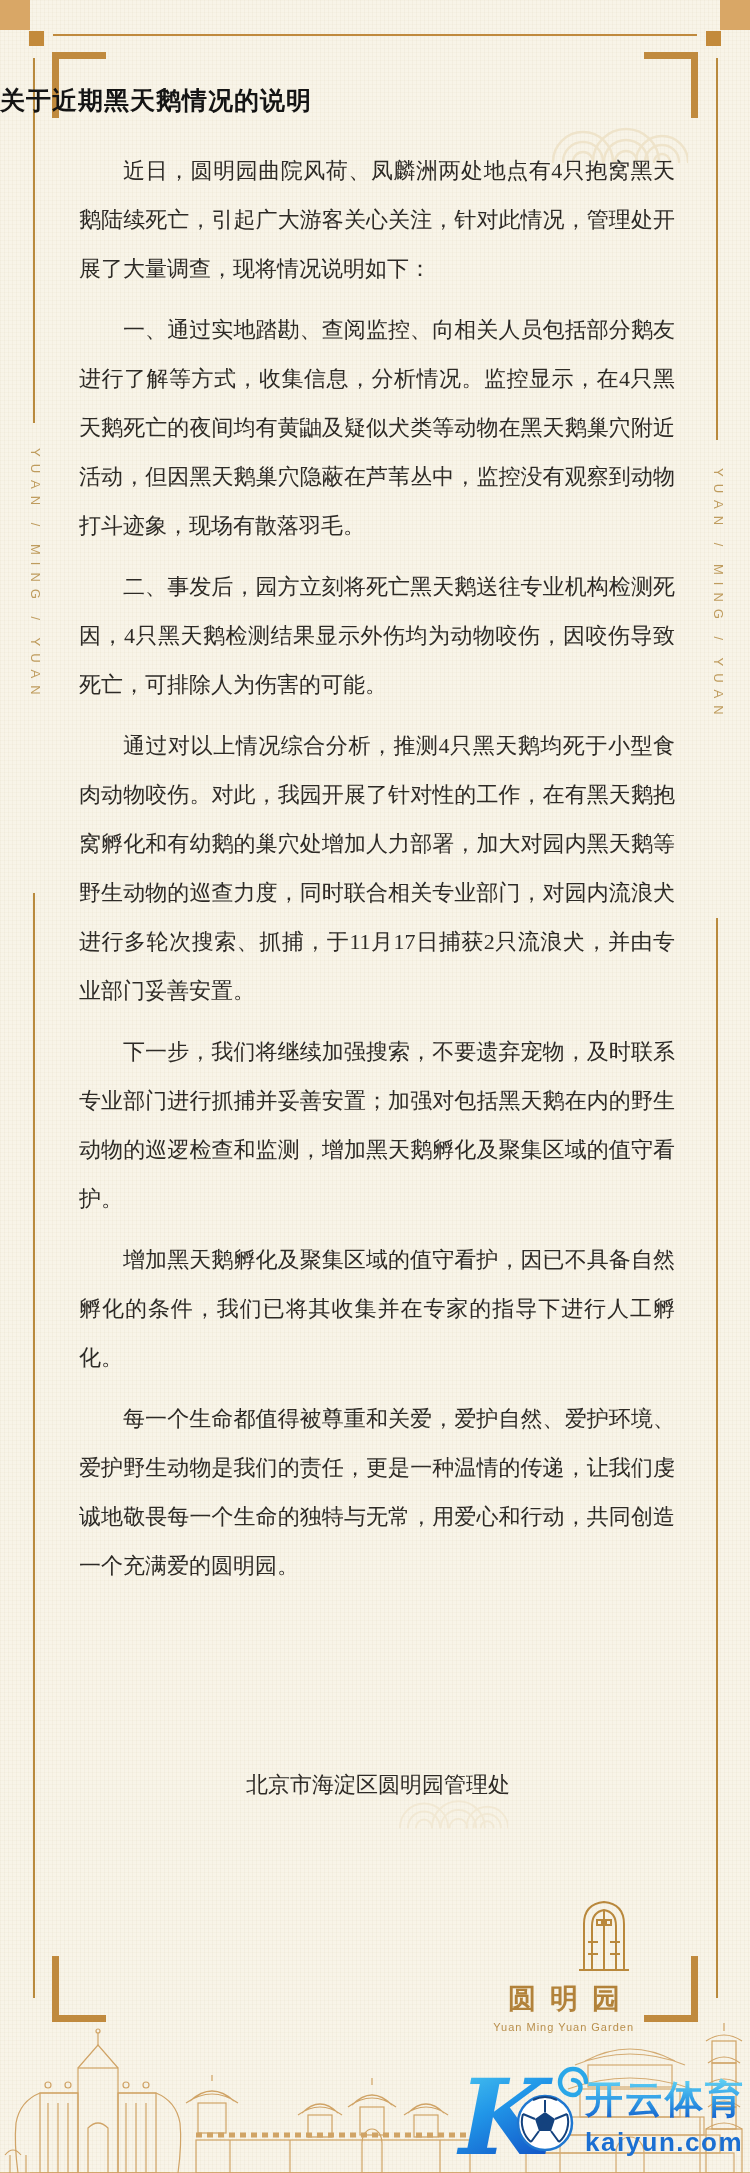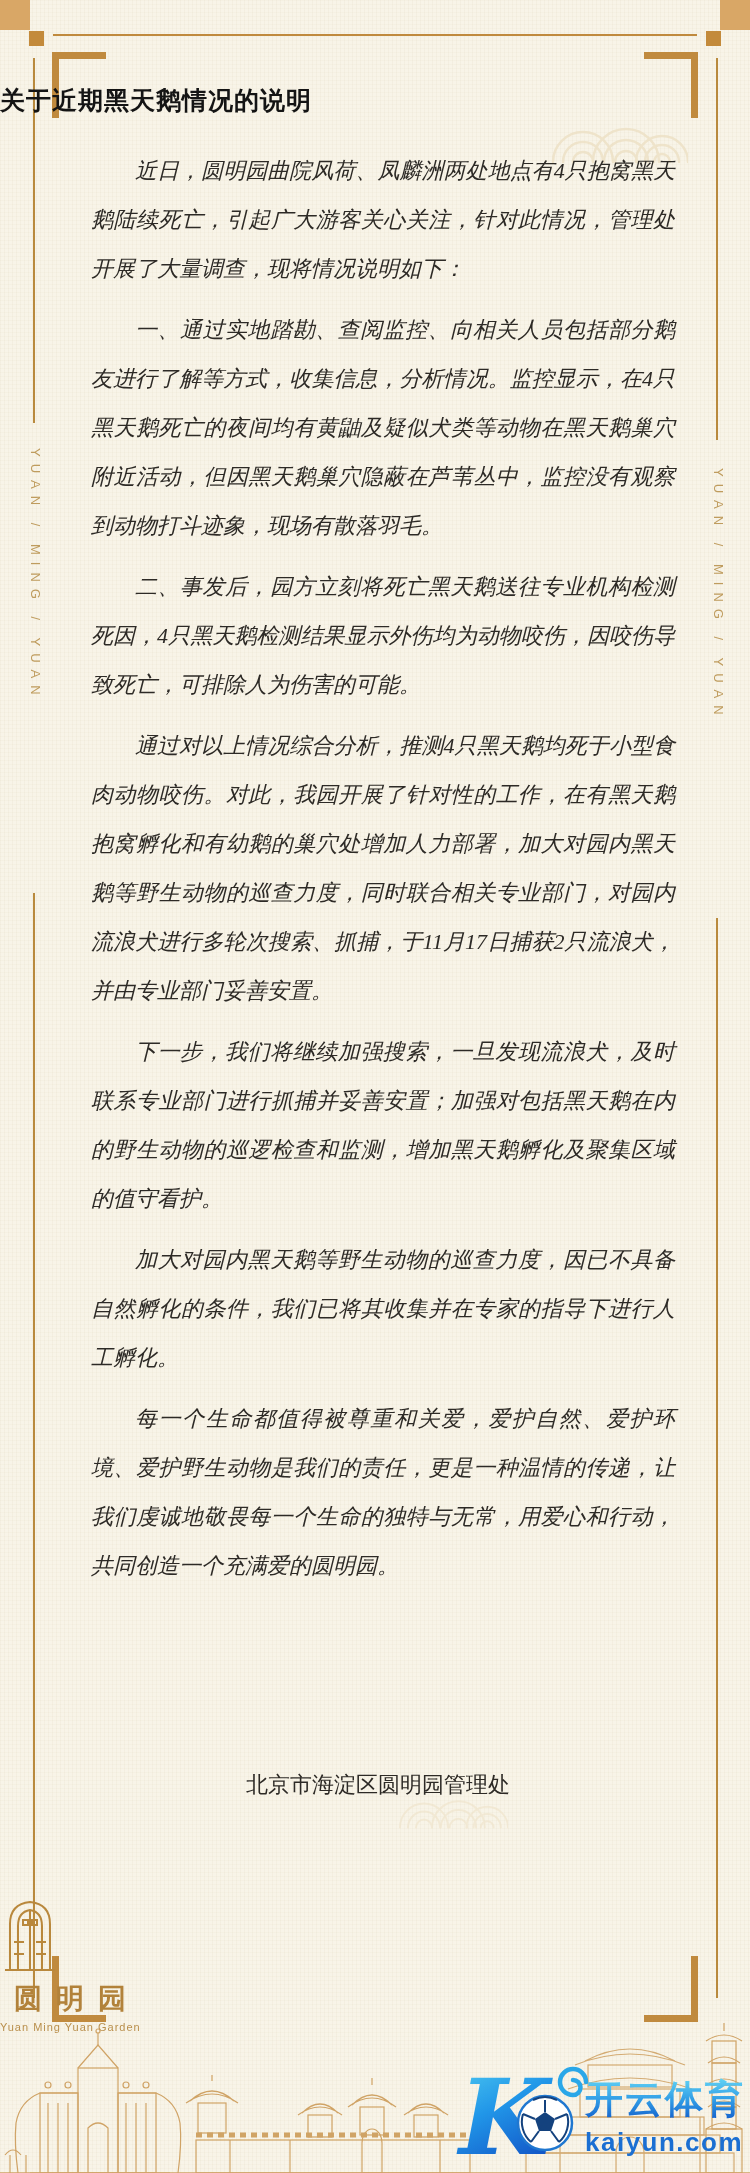--- a/index.html
+++ b/index.html
@@ -21,27 +21,27 @@
     font-size:13px;letter-spacing:7px;color:#bf9c5e;white-space:nowrap;
     transform:rotate(90deg);transform-origin:left top;
   }
   #title{
     position:absolute;top:84px;left:0;width:750px;text-align:left;
     font-family:"Liberation Sans", sans-serif;font-weight:bold;
     font-size:25px;letter-spacing:1px;color:#141414;
   }
   #body-text{position:absolute;top:146px;left:75px;width:600px;}
   #body-text p{
-    margin:0 0 12px 16px;font-size:22px;line-height:49px;color:#2d2a26;
-    text-indent:2em;text-align:justify;font-style:italic;
+    margin:0 0 12px 4px;font-size:22px;line-height:49px;color:#2d2a26;
+    text-indent:2em;text-align:justify;
   }
   #sign-block{position:absolute;top:1770px;left:75px;width:600px;color:#2d2a26;}
   #sign-block .sig{font-size:22px;text-align:right;padding-right:165px;}
   #sign-block .date{font-size:22px;text-align:right;padding-right:192px;margin-top:9px;}
-  #logo-block{position:absolute;top:1896px;left:0;width:626px;text-align:left;color:#b2823a;}
+  #logo-block{position:absolute;top:1896px;left:8px;width:626px;text-align:right;color:#b2823a;}
   #logo-block .cn{font-size:28px;font-weight:bold;letter-spacing:14px;text-indent:14px;margin-top:4px;}
   #logo-block .en{font-family:"Liberation Sans", sans-serif;font-size:11px;letter-spacing:1px;margin-top:3px;color:#b98f4c;}
   .cloud{position:absolute;pointer-events:none;}
   #footer-art{position:absolute;left:0;bottom:0;width:750px;height:150px;}
   #watermark{position:absolute;left:455px;top:2062px;width:295px;height:105px;}
 </style>
 </head>
 <body>
 
 <div id="page">
@@ -95,22 +95,22 @@
     </g>
   </svg>
 
   <div id="title">关于近期黑天鹅情况的说明</div>
 
   <div id="body-text">
     <p>近日，圆明园曲院风荷、凤麟洲两处地点有4只抱窝黑天鹅陆续死亡，引起广大游客关心关注，针对此情况，管理处开展了大量调查，现将情况说明如下：</p>
     <p>一、通过实地踏勘、查阅监控、向相关人员包括部分鹅友进行了解等方式，收集信息，分析情况。监控显示，在4只黑天鹅死亡的夜间均有黄鼬及疑似犬类等动物在黑天鹅巢穴附近活动，但因黑天鹅巢穴隐蔽在芦苇丛中，监控没有观察到动物打斗迹象，现场有散落羽毛。</p>
     <p>二、事发后，园方立刻将死亡黑天鹅送往专业机构检测死因，4只黑天鹅检测结果显示外伤均为动物咬伤，因咬伤导致死亡，可排除人为伤害的可能。</p>
     <p>通过对以上情况综合分析，推测4只黑天鹅均死于小型食肉动物咬伤。对此，我园开展了针对性的工作，在有黑天鹅抱窝孵化和有幼鹅的巢穴处增加人力部署，加大对园内黑天鹅等野生动物的巡查力度，同时联合相关专业部门，对园内流浪犬进行多轮次搜索、抓捕，于11月17日捕获2只流浪犬，并由专业部门妥善安置。</p>
-    <p>下一步，我们将继续加强搜索，一旦发现流浪犬，及时联系专业部门进行抓捕并妥善安置；加强对包括黑天鹅在内的野生动物的巡逻检查和监测，增加黑天鹅孵化及聚集区域的值守看护。</p>
-    <p>加大对园内黑天鹅等野生动物的巡查力度，因已不具备自然孵化的条件，我们已将其收集并在专家的指导下进行人工孵化。</p>
+    <p>下一步，我们将继续加强搜索，不要遗弃宠物，及时联系专业部门进行抓捕并妥善安置；加强对包括黑天鹅在内的野生动物的巡逻检查和监测，增加黑天鹅孵化及聚集区域的值守看护。</p>
+    <p>增加黑天鹅孵化及聚集区域的值守看护，因已不具备自然孵化的条件，我们已将其收集并在专家的指导下进行人工孵化。</p>
     <p>每一个生命都值得被尊重和关爱，爱护自然、爱护环境、爱护野生动物是我们的责任，更是一种温情的传递，让我们虔诚地敬畏每一个生命的独特与无常，用爱心和行动，共同创造一个充满爱的圆明园。</p>
   </div>
 
   <div id="sign-block">
     <div class="sig">北京市海淀区圆明园管理处</div>
   </div>
 
   <div id="logo-block">
     <svg width="60" height="76" viewBox="0 0 60 76">
       <g fill="none" stroke="#b9883c" stroke-width="2">

